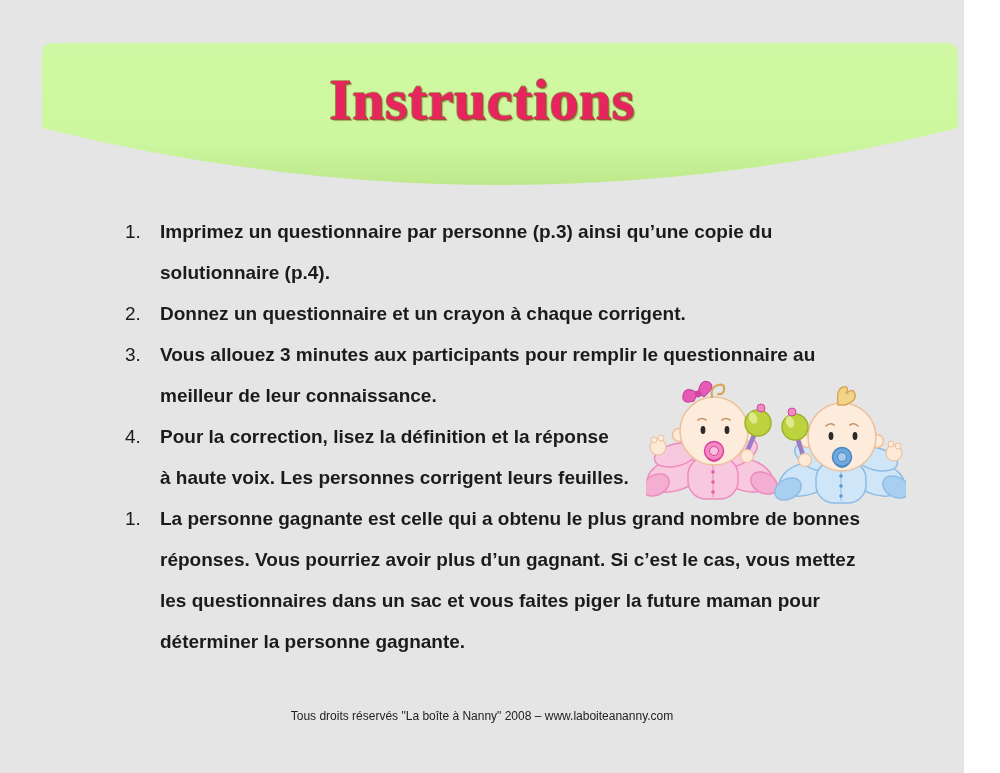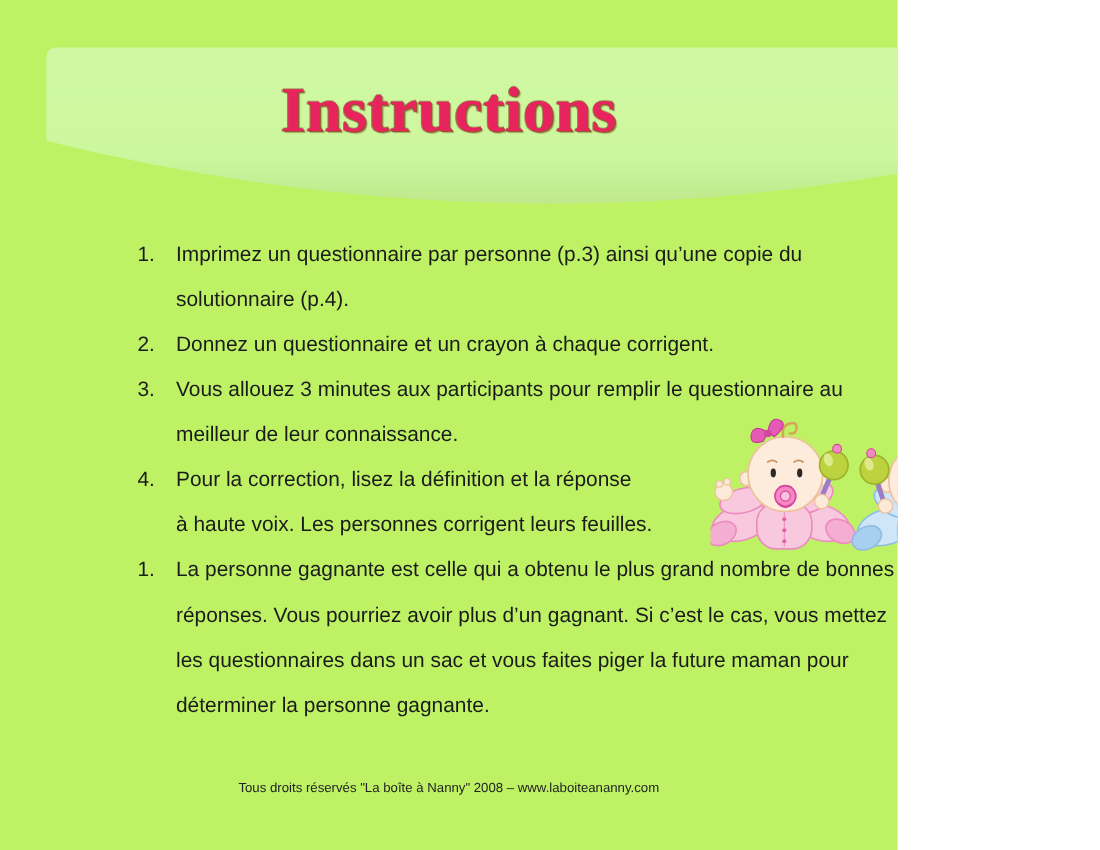--- a/index.html
+++ b/index.html
@@ -1,19 +1,19 @@
 <!DOCTYPE html>
 <html><head>
 <meta charset="utf-8">
 <style>
   html,body{margin:0;padding:0;background:#ffffff;}
   .page{
     position:relative;
-    width:816px;height:773px;
-    background:#bef264;
+    width:964px;height:773px;
+    background:#e5e5e5;
     overflow:hidden;
     font-family:"Liberation Sans",sans-serif;
     color:#1b1b1b;
   }
   .header-shape{
     position:absolute;left:42px;top:43px;width:916px;height:200px;
   }
   .page-title{
     position:absolute;left:0;right:0;top:66px;
     margin:0;
@@ -36,21 +36,21 @@
   .item{
     display:flex;
     align-items:flex-start;
     font-size:19px;
     line-height:41px;
   }
   .marker{
     flex:0 0 35px;
     text-align:left;
   }
-  .itext{flex:1;}
+  .itext{flex:1;font-weight:bold;}
   .babies{
     position:absolute;left:646px;top:371px;width:260px;height:136px;
   }
   .footer{
     position:absolute;left:0;right:0;top:709px;
     text-align:center;
     font-size:12px;
     color:#222222;
   }
 </style>

